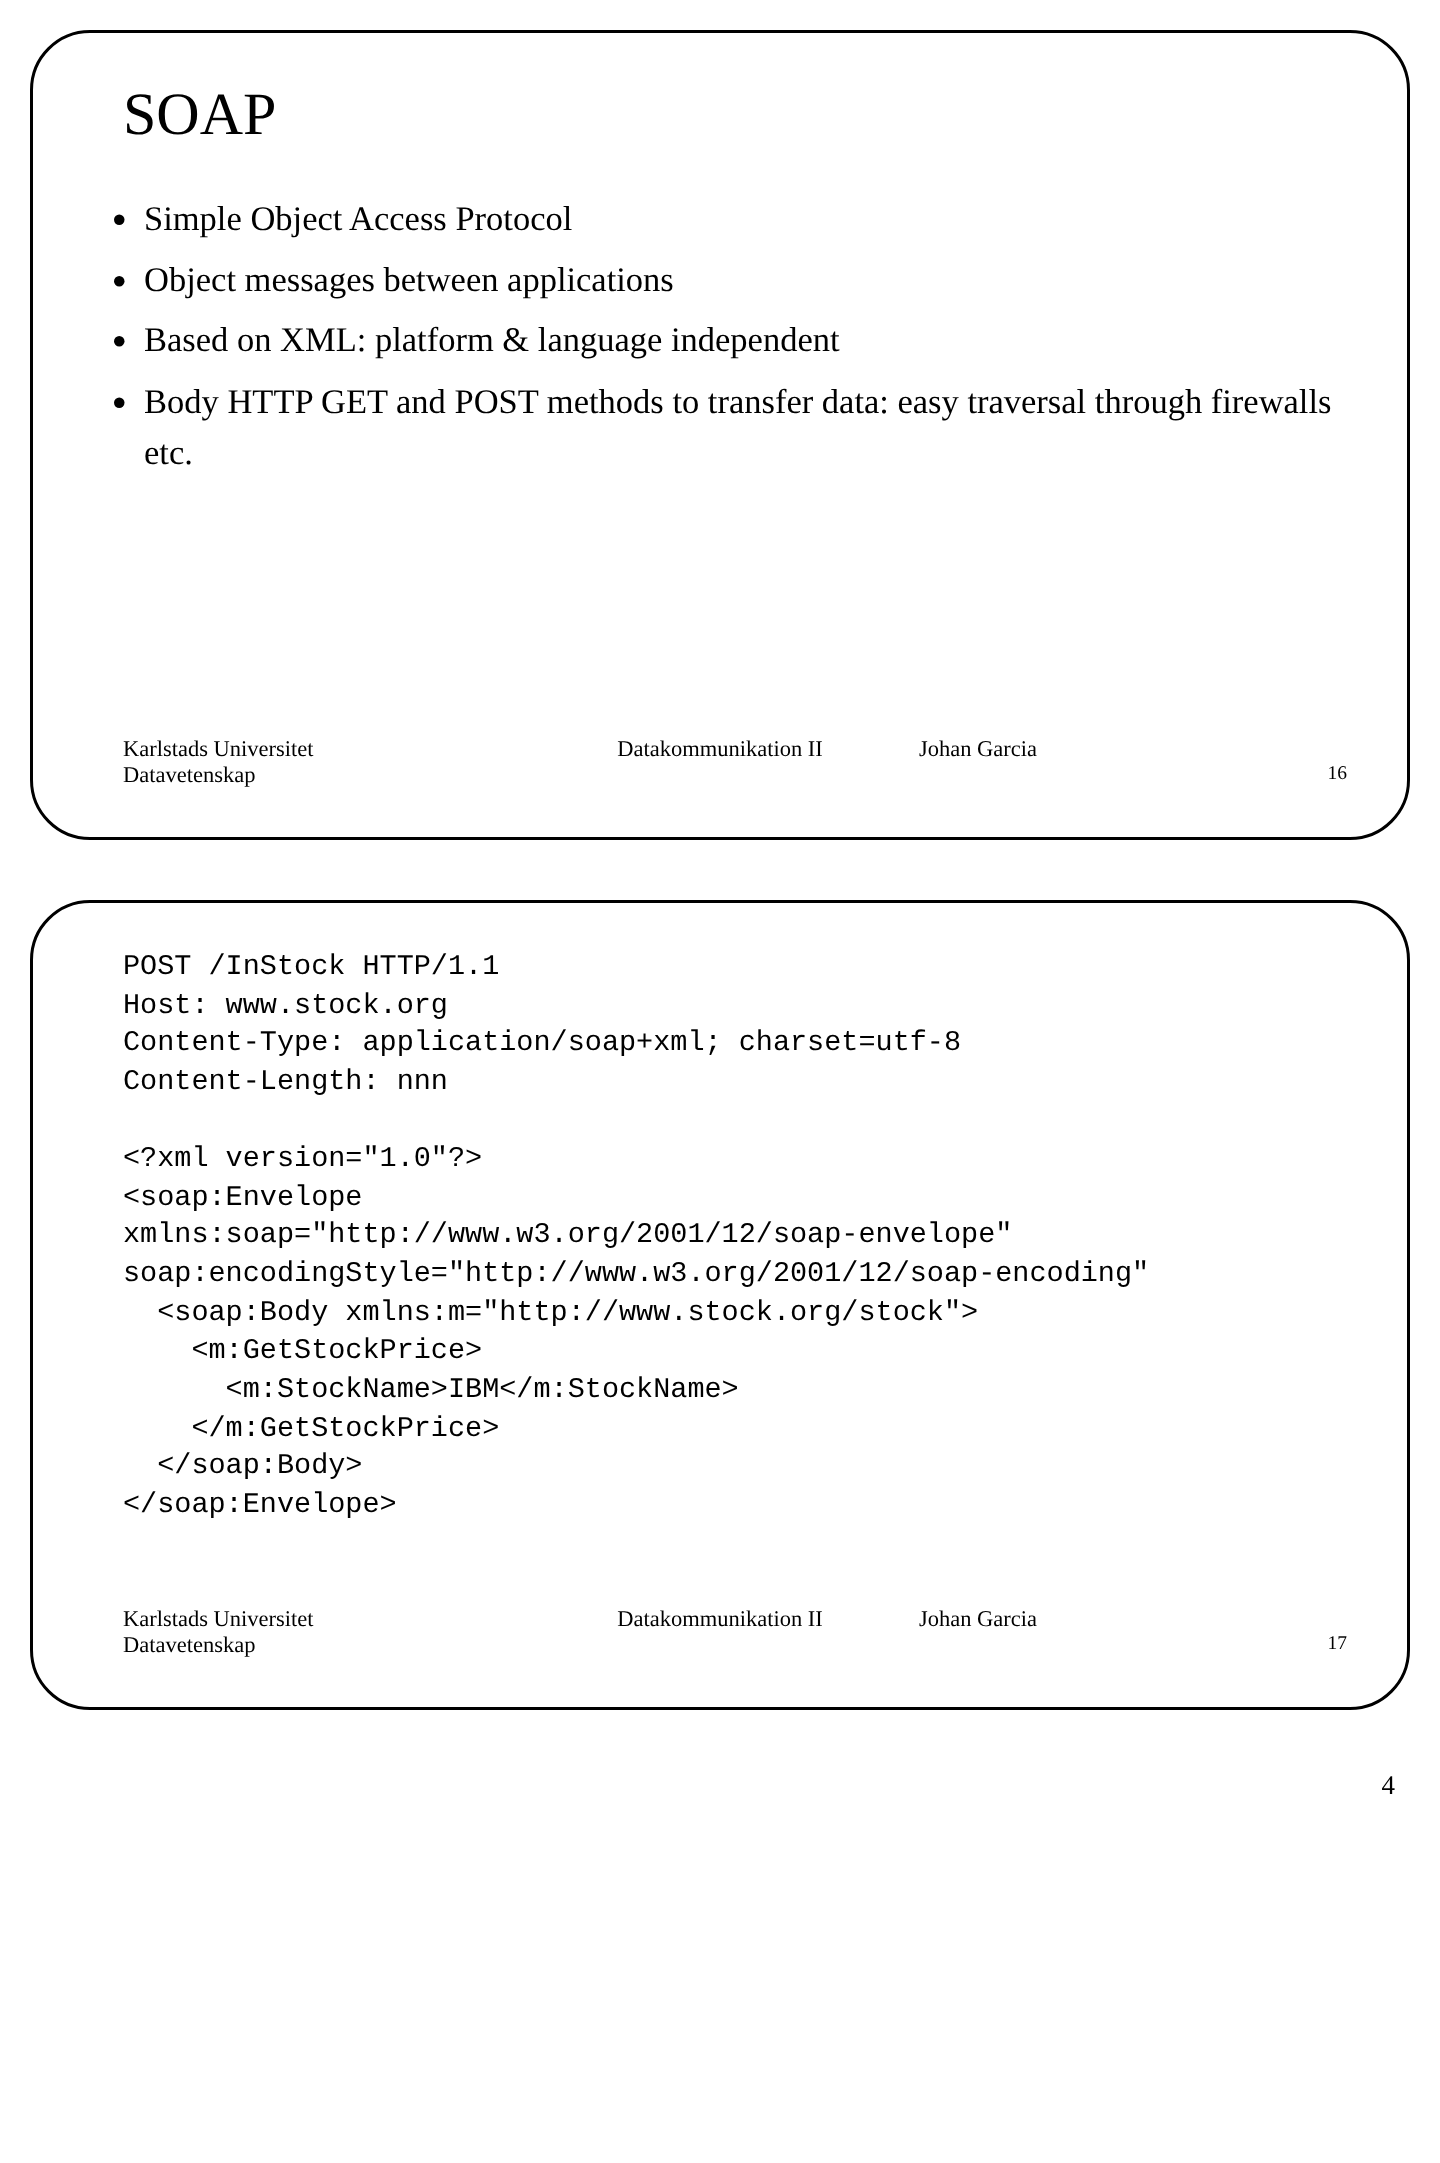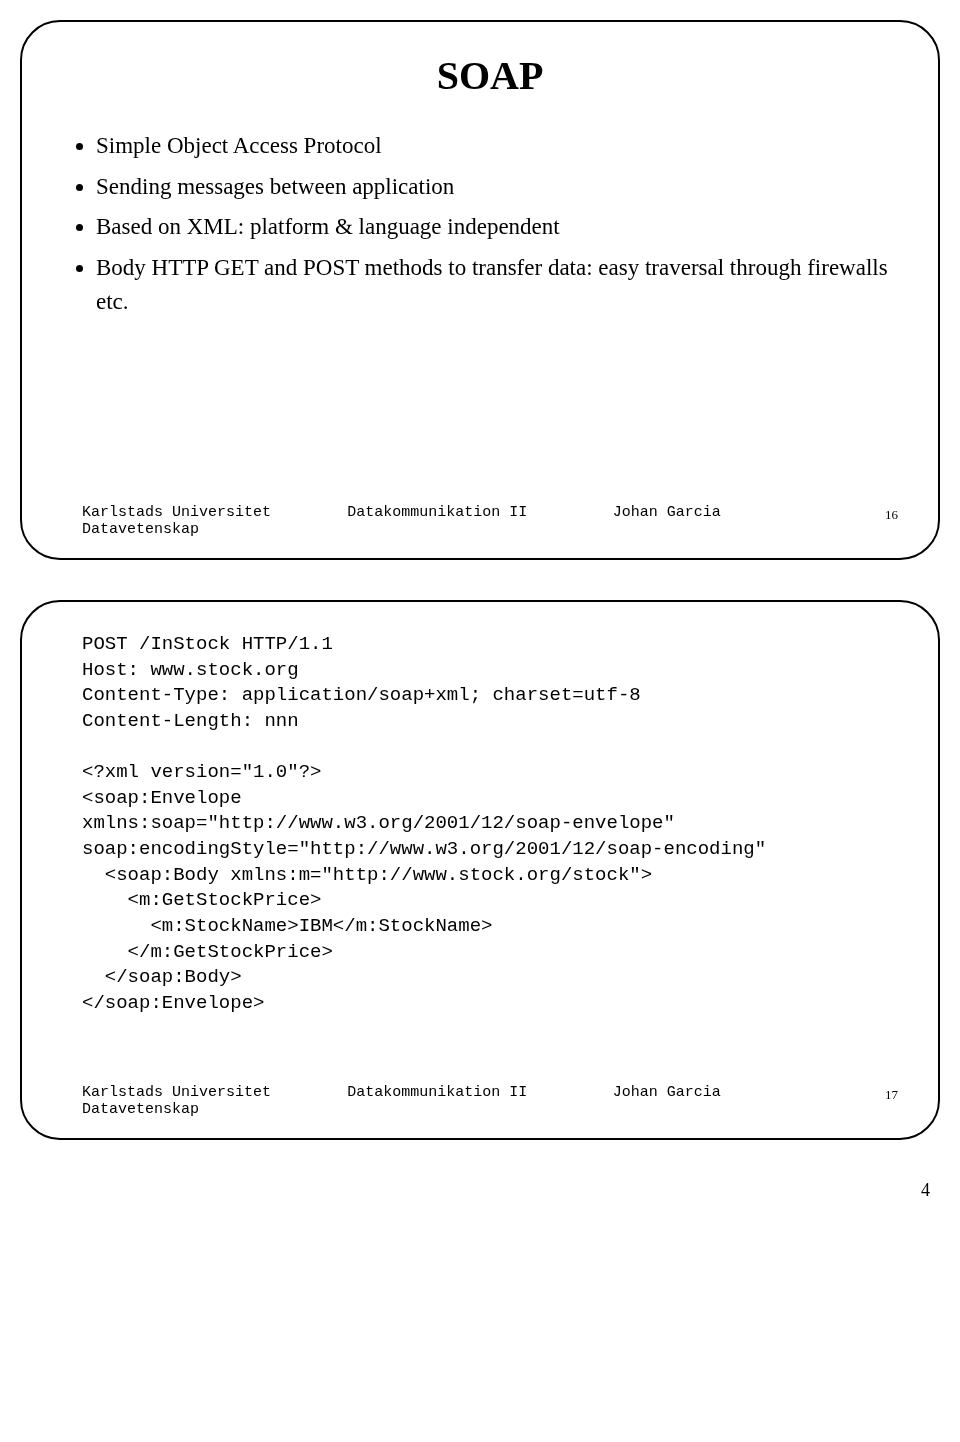--- a/index.html
+++ b/index.html
@@ -12,46 +12,44 @@
   .slide {
     border: 2px solid black;
     border-radius: 40px;
     padding: 30px 40px 20px 60px;
     margin-bottom: 40px;
     position: relative;
     min-height: 540px;
     box-sizing: border-box;
   }
   .slide-title {
-    text-align: center;
     font-size: 40px;
-    font-weight: bold;
+    font-weight: normal;
     margin: 0 0 30px 0;
   }
   .bullets {
     font-size: 23px;
     line-height: 1.5;
     list-style-type: disc;
     padding-left: 14px;
     margin: 0;
   }
   .bullets li {
     margin-bottom: 6px;
   }
   .footer {
     position: absolute;
-    bottom: 20px;
+    bottom: 32px;
     left: 60px;
     right: 60px;
     display: flex;
     font-size: 15px;
-    font-family: Liberation Mono, monospace;
   }
   .footer-left { flex: 1; }
-  .footer-center { flex: 1; text-align: left; }
+  .footer-center { flex: 1; text-align: center; }
   .footer-right { flex: 1; }
   .slide-number {
     position: absolute;
     bottom: 35px;
     right: 40px;
     font-size: 13px;
   }
   .example-row {
     display: flex;
     font-size: 22px;
@@ -75,21 +73,21 @@
     margin-right: 10px;
   }
 </style>
 </head>
 <body>
 
 <div class="slide">
   <h1 class="slide-title">SOAP</h1>
   <ul class="bullets">
     <li>Simple Object Access Protocol</li>
-    <li>Sending messages between application</li>
+    <li>Object messages between applications</li>
     <li>Based on XML: platform &amp; language independent</li>
     <li>Body HTTP GET and POST methods to transfer data: easy traversal through firewalls etc.</li>
   </ul>
   <div class="footer">
     <div class="footer-left">
       <div>Karlstads Universitet</div>
       <div>Datavetenskap</div>
     </div>
     <div class="footer-center">Datakommunikation II</div>
     <div class="footer-right">Johan Garcia</div>

